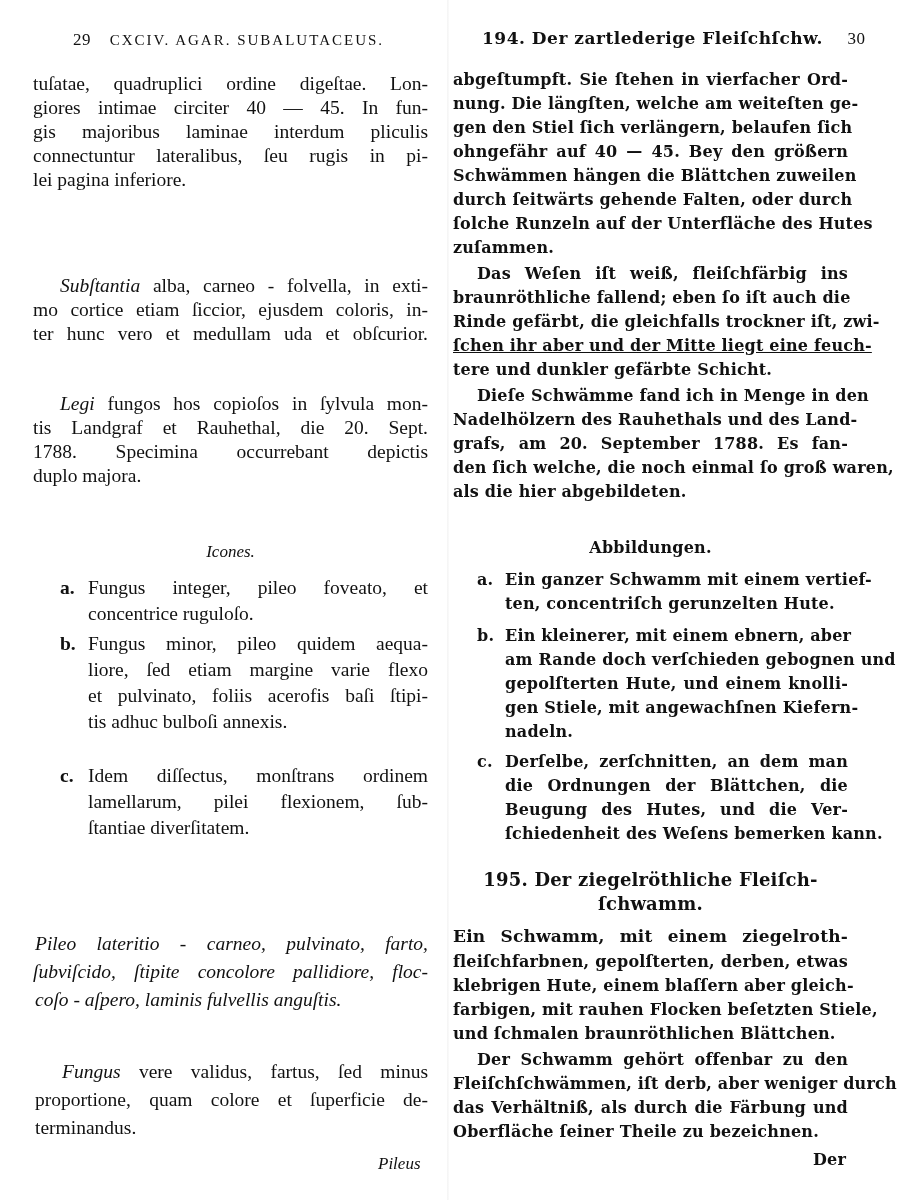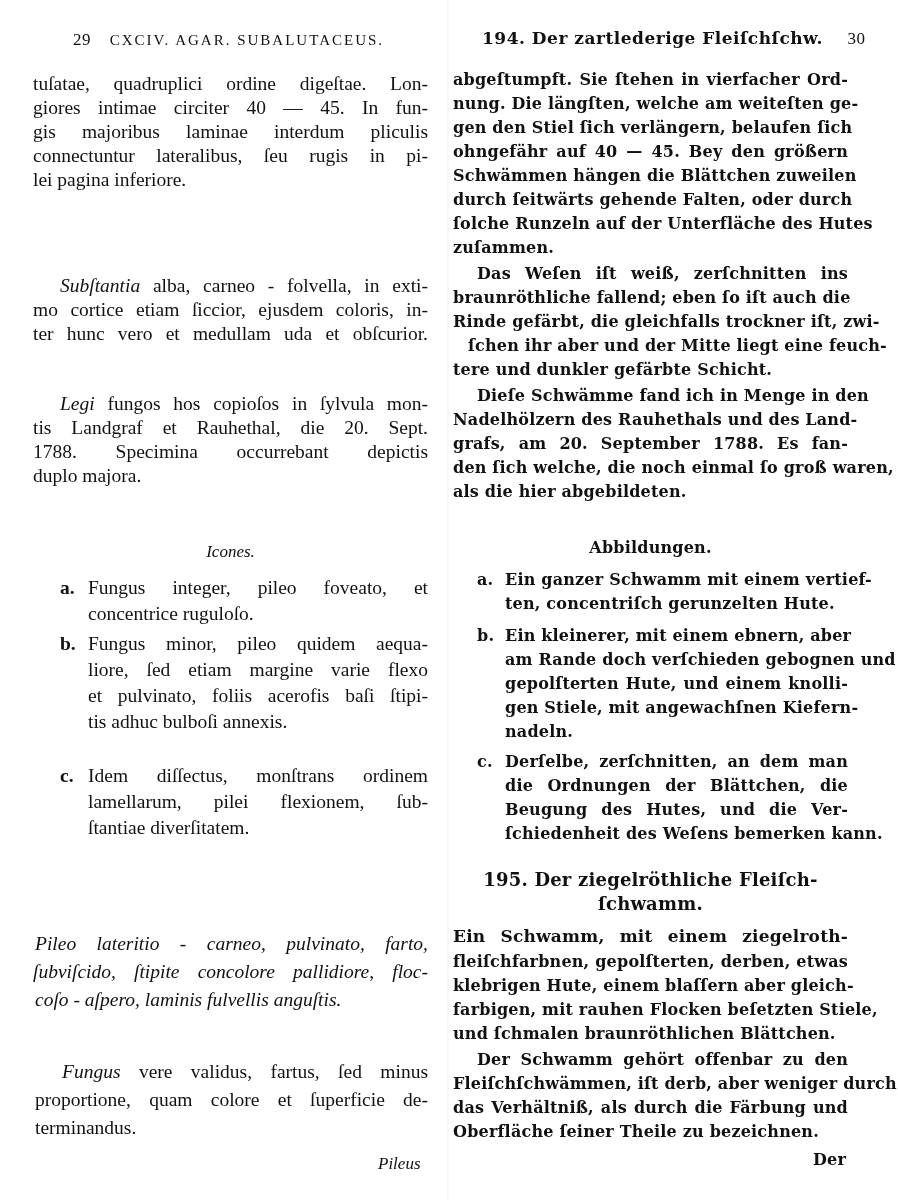--- a/index.html
+++ b/index.html
@@ -107,24 +107,24 @@
     <div class="line jl" style="left:4px; width:395px; top:92px;">nung.  Die längſten, welche am weiteſten ge-</div>
     <div class="line jl" style="left:4px; width:395px; top:116px;">gen den Stiel ſich verlängern, belaufen ſich</div>
     <div class="line jl" style="left:4px; width:395px; top:140px;">ohngefähr auf 40 — 45.  Bey den größern</div>
     <div class="line jl" style="left:4px; width:395px; top:164px;">Schwämmen hängen die Blättchen zuweilen</div>
     <div class="line jl" style="left:4px; width:395px; top:188px;">durch ſeitwärts gehende Falten,  oder durch</div>
     <div class="line jl" style="left:4px; width:395px; top:212px;">ſolche Runzeln auf der Unterfläche des Hutes</div>
     <div class="line" style="left:4px; top:236px;">zuſammen.</div>
   </div>
 
   <div>
-    <div class="line jl" style="left:28px; width:371px; top:262px;">Das Weſen iſt weiß,  zerſchnitten ins</div>
+    <div class="line jl" style="left:28px; width:371px; top:262px;">Das Weſen iſt weiß,  fleiſchfärbig ins</div>
     <div class="line jl" style="left:4px; width:395px; top:286px;">braunröthliche fallend;  eben ſo iſt auch die</div>
     <div class="line jl" style="left:4px; width:395px; top:310px;">Rinde gefärbt, die gleichfalls trockner iſt, zwi-</div>
-    <div class="line jl" style="left:19px; width:395px; top:334px;">ſchen ihr aber und der Mitte liegt eine feuch-</div>
+    <div class="line jl" style="left:4px; width:395px; top:334px;text-decoration:underline;">ſchen ihr aber und der Mitte liegt eine feuch-</div>
     <div class="line" style="left:4px; top:358px;">tere und dunkler gefärbte Schicht.</div>
   </div>
 
   <div>
     <div class="line jl" style="left:28px; width:371px; top:384px;">Dieſe Schwämme fand ich in Menge in den</div>
     <div class="line jl" style="left:4px; width:395px; top:408px;">Nadelhölzern des Rauhethals und des Land-</div>
     <div class="line jl" style="left:4px; width:395px; top:432px;">grafs,  am 20. September 1788.  Es fan-</div>
     <div class="line jl" style="left:4px; width:395px; top:456px;">den ſich welche, die noch einmal ſo groß waren,</div>
     <div class="line" style="left:4px; top:480px;">als die hier abgebildeten.</div>
   </div>

